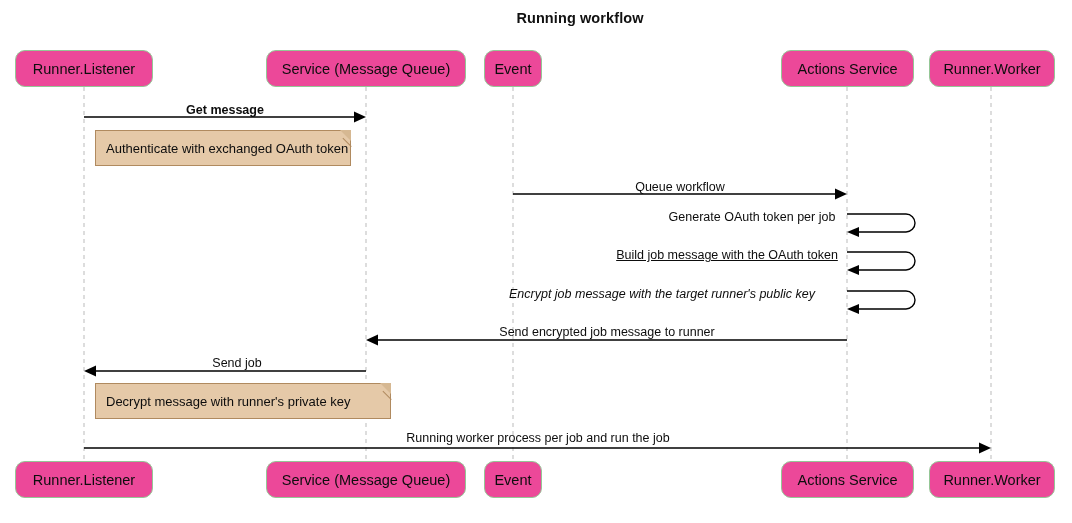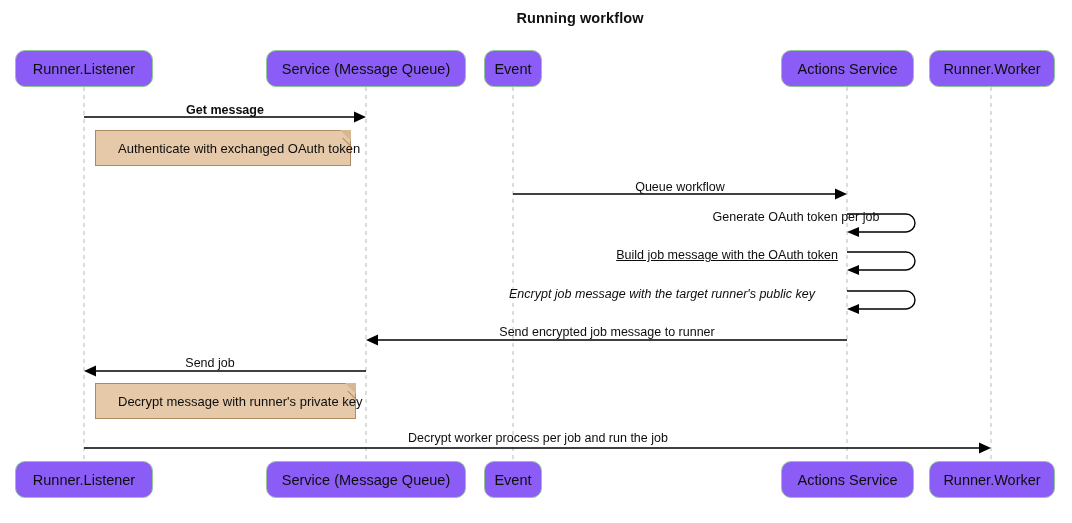--- a/index.html
+++ b/index.html
@@ -34,41 +34,41 @@
   .svg-layer {
     position: absolute;
     left: 0;
     top: 0;
     width: 1072px;
     height: 523px;
   }
   .participant-box {
     position: absolute;
     box-sizing: border-box;
-    background: #8b5cf6;
+    background: #ec4899;
     border: 1px solid #94c796;
     border-radius: 10px;
     display: flex;
     align-items: center;
     justify-content: center;
     color: #0d0d0d;
     font-size: 14.5px;
     white-space: nowrap;
   }
   .note-box {
     position: absolute;
     box-sizing: border-box;
     background: #e5c9a8;
     border: 1px solid #b08a5f;
     display: flex;
     align-items: center;
     color: #0d0d0d;
     font-size: 13px;
     white-space: nowrap;
-    padding-left: 22px;
+    padding-left: 10px;
   }
   .note-fold {
     position: absolute;
     top: -1px;
     right: -1px;
     width: 0;
     height: 0;
     border-left: 11px solid transparent;
     border-top: 11px solid #d6b892;
     border-right: 0 solid transparent;
@@ -172,45 +172,45 @@
     </div>
 
   <div id="message-labels">
       <div class="msg-label" style="left: 0px; top: 103px; width: 1072px; text-align: left;">
         <span style="position: absolute; left: 225px; transform: translateX(-50%); white-space: nowrap; font-weight: bold;">Get message</span>
       </div>
       <div class="msg-label" style="left: 0px; top: 180px; width: 1072px; text-align: left;">
         <span style="position: absolute; left: 680px; transform: translateX(-50%); white-space: nowrap; text-align: right;">Queue workflow</span>
       </div>
       <div class="msg-label" style="left: 0px; top: 210px; width: 1072px; text-align: left;">
-        <span style="position: absolute; left: 796px; transform: translateX(-50%); white-space: nowrap;">Generate OAuth token per job</span>
+        <span style="position: absolute; left: 752px; transform: translateX(-50%); white-space: nowrap;">Generate OAuth token per job</span>
       </div>
       <div class="msg-label" style="left: 0px; top: 248px; width: 1072px; text-align: left;">
         <span style="position: absolute; left: 727px; transform: translateX(-50%); white-space: nowrap; text-decoration: underline;">Build job message with the OAuth token</span>
       </div>
       <div class="msg-label" style="left: 0px; top: 287px; width: 1072px; text-align: left;">
         <span style="position: absolute; left: 662px; transform: translateX(-50%); white-space: nowrap; font-style: italic;">Encrypt job message with the target runner's public key</span>
       </div>
       <div class="msg-label" style="left: 0px; top: 325px; width: 1072px; text-align: left;">
         <span style="position: absolute; left: 607px; transform: translateX(-50%); white-space: nowrap;">Send encrypted job message to runner</span>
       </div>
       <div class="msg-label" style="left: 0px; top: 356px; width: 1072px; text-align: left;">
-        <span style="position: absolute; left: 210px; transform: translateX(-50%); white-space: nowrap;">Send job</span>
+        <span style="position: absolute; left: 237px; transform: translateX(-50%); white-space: nowrap;">Send job</span>
       </div>
       <div class="msg-label" style="left: 0px; top: 431px; width: 1072px; text-align: left;">
-        <span style="position: absolute; left: 538px; transform: translateX(-50%); white-space: nowrap;">Decrypt worker process per job and run the job</span>
+        <span style="position: absolute; left: 538px; transform: translateX(-50%); white-space: nowrap;">Running worker process per job and run the job</span>
       </div>
     </div>
 
   <div id="notes-layer">
       <div class="note-box" style="left: 95px; top: 130px; width: 256px; height: 36px;">
         <div class="note-fold"></div>
         <div class="note-fold-edge"></div>
         <span>Authenticate with exchanged OAuth token</span>
       </div>
-      <div class="note-box" style="left: 95px; top: 383px; width: 261px; height: 36px;">
+      <div class="note-box" style="left: 95px; top: 383px; width: 296px; height: 36px;">
         <div class="note-fold"></div>
         <div class="note-fold-edge"></div>
         <span>Decrypt message with runner's private key</span>
       </div>
     </div>
 
 </div>
 
 </body></html>

